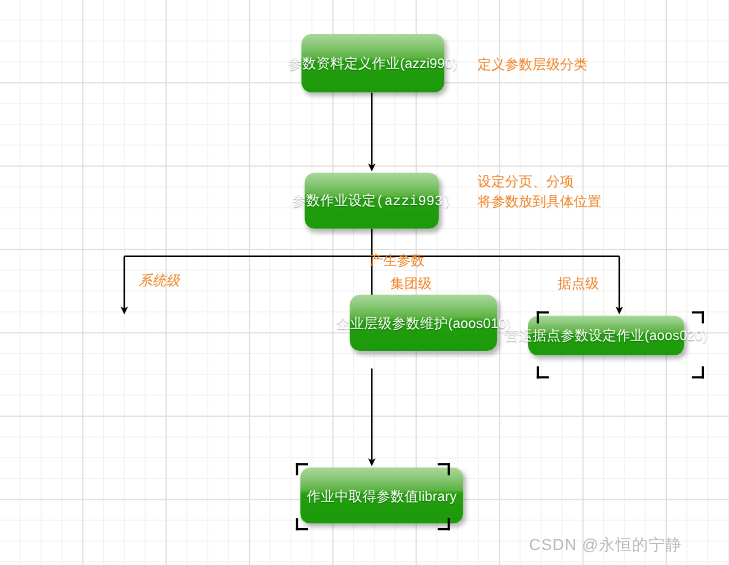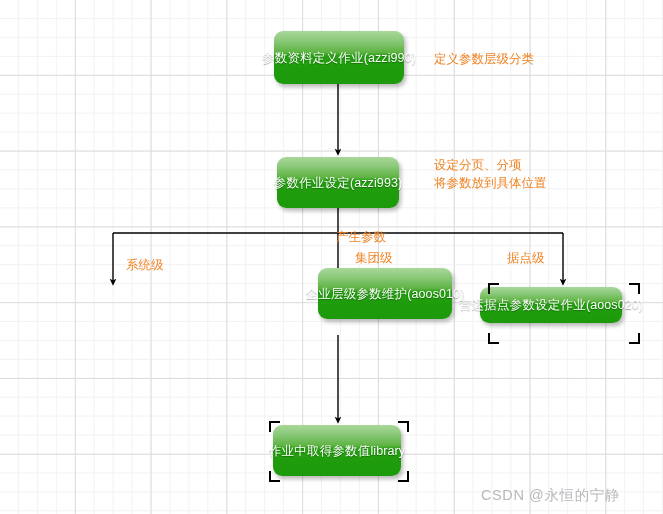--- a/index.html
+++ b/index.html
@@ -127,53 +127,53 @@
     <path d="M563,233 L563,282" stroke="#000000" stroke-width="1.4" fill="none" marker-end="url(#arrowhead)"></path>
 
     <path d="M338,335 L338,420" stroke="#000000" stroke-width="1.4" fill="none" marker-end="url(#arrowhead)"></path>
   </svg>
 
   <div class="node" style="left:274px; top:31px; width:130px; height:53px;">
     <div class="l1">参数资料定义作业</div>
     <div class="l2">(azzi990)</div>
   </div>
 
-  <div class="node" style="left:277px; top:157px; width:122px; height:51px;">
+  <div class="node" style="left:277px; top:157px; width:122px; height:51px;font-family:Liberation Mono, monospace;">
     <div class="l1">参数作业设定</div>
     <div class="l2">(azzi993)</div>
   </div>
 
 
   <div class="node" style="left:271px; top:268px; width:134px; height:51px;margin-left:47px;">
     <div class="l1">企业层级参数维护</div>
     <div class="l2">(aoos010)</div>
   </div>
 
   <div class="node" style="left:480px; top:287px; width:142px; height:36px;">
     <div class="l1">营运据点参数设定作业</div>
     <div class="l2">(aoos020)</div>
   </div>
 
-  <div class="node" style="left:273px; top:425px; width:128px; height:51px;">
+  <div class="node" style="left:273px; top:425px; width:148px; height:51px;">
     <div class="l1">作业中取得参数值</div>
     <div class="l2">library</div>
   </div>
 
   <div class="sel tl" style="left:488px; top:283px;"></div>
   <div class="sel tr" style="left:629px; top:283px;"></div>
   <div class="sel bl" style="left:488px; top:333px;"></div>
   <div class="sel br" style="left:629px; top:333px;"></div>
 
   <div class="sel tl" style="left:269px; top:421px;"></div>
   <div class="sel tr" style="left:398px; top:421px;"></div>
   <div class="sel bl" style="left:269px; top:471px;"></div>
   <div class="sel br" style="left:398px; top:471px;"></div>
 
   <div class="anno" style="left:336px; top:208px;margin-top:20px;">产生参数</div>
-  <div class="anno" style="left:126px; top:256px;">系统级</div>
+  <div class="anno" style="left:126px; top:246px;font-style:italic;">系统级</div>
   <div class="anno" style="left:355px; top:249px;">集团级</div>
   <div class="anno" style="left:507px; top:249px;">据点级</div>
 
   <div class="anno" style="left:434px; top:156px;">设定分页、分项
 将参数放到具体位置</div>
   <div class="anno" style="left:434px; top:50px;">定义参数层级分类</div>
 
   <div class="watermark" style="left:481px; top:486px;">CSDN @永恒的宁静</div>
 
 </div>

